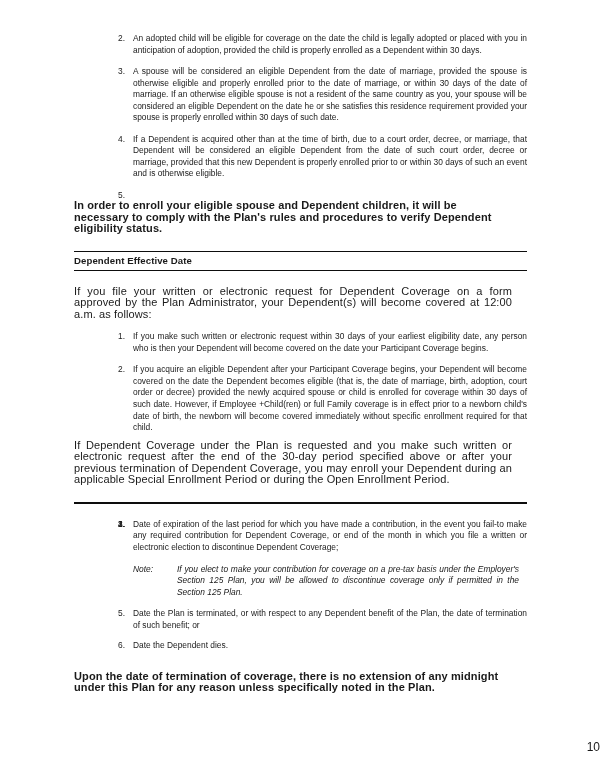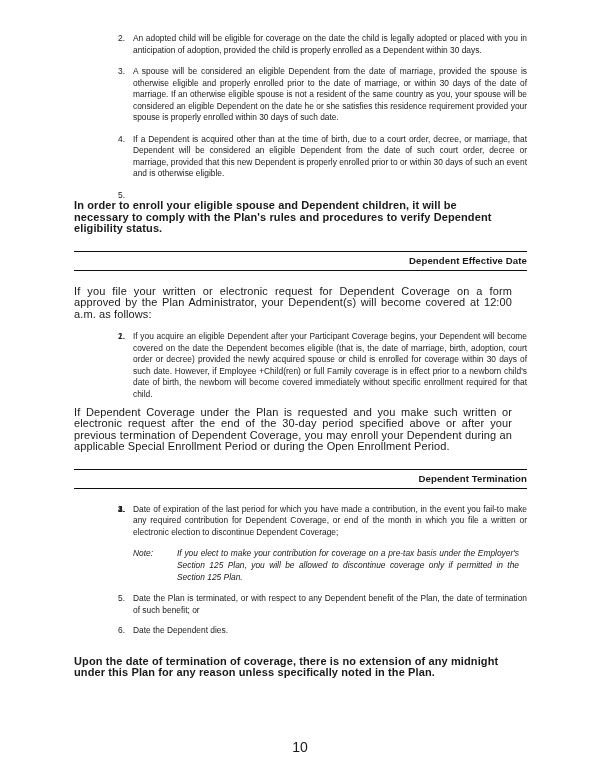--- a/index.html
+++ b/index.html
@@ -87,39 +87,39 @@
   }
   .rule {
     height: 0;
     border-top: 1.6px solid #0d0d0d;
     width: 100%;
   }
   .rule.thin {
     border-top-width: 1.3px;
   }
   .section-heading .heading-text {
-    text-align: right;
+    text-align: left;
     font-weight: bold;
     font-size: 9.6px;
     line-height: 13px;
     padding: 2px 0 3px 0;
     letter-spacing: 0.01em;
   }
 
   .spacer-10 { height: 10px; }
   .spacer-6 { height: 6px; }
 
   
   .page-number {
     position: absolute;
     left: 0;
     right: 0;
     top: 742px;
-    text-align: center;
-    font-size: 14px;
+    text-align: right;
+    font-size: 12px;
     line-height: 11px;
   }
 </style>
 </head>
 <body>
 
 <div class="page">
   <div class="content">
 
     <div class="numlist">
@@ -148,34 +148,34 @@
       <div class="rule"></div>
       <div class="heading-text">Dependent Effective Date</div>
       <div class="rule thin"></div>
     </div>
 
     <p class="para">If you file your written or electronic request for Dependent Coverage on a form approved by the Plan Administrator, your Dependent(s) will become covered at 12:00 a.m. as follows:</p>
 
     <div class="numlist">
       <div class="li">
         <span class="marker">1.</span>
+        <span>If you make such written or electronic request within 30 days of your earliest eligibility date, any person who is then your Dependent will become covered on the date your Participant Coverage begins.</span>
       </div>
       <div class="li">
         <span class="marker">2.</span>
         <span>If you acquire an eligible Dependent after your Participant Coverage begins, your Dependent will become covered on the date the Dependent becomes eligible (that is, the date of marriage, birth, adoption, court order or decree) provided the newly acquired spouse or child is enrolled for coverage within 30 days of such date. However, if Employee +Child(ren) or full Family coverage is in effect prior to a newborn child's date of birth, the newborn will become covered immediately without specific enrollment required for that child.</span>
       </div>
     </div>
 
     <div class="spacer-6"></div>
 
     <p class="para nogap">If Dependent Coverage under the Plan is requested and you make such written or electronic request after the end of the 30-day period specified above or after your previous termination of Dependent Coverage, you may enroll your Dependent during an applicable Special Enrollment Period or during the Open Enrollment Period.</p>
 
     <div class="section-heading">
       <div class="rule"></div>
-      <div class="heading-text">Dependent Termination</div>
       <div class="rule thin"></div>
     </div>
 
 
     <div class="numlist tight">
       <div class="li noJustify">
         <span class="marker">1.</span>
       </div>
       <div class="li noJustify">
         <span class="marker">2.</span>

